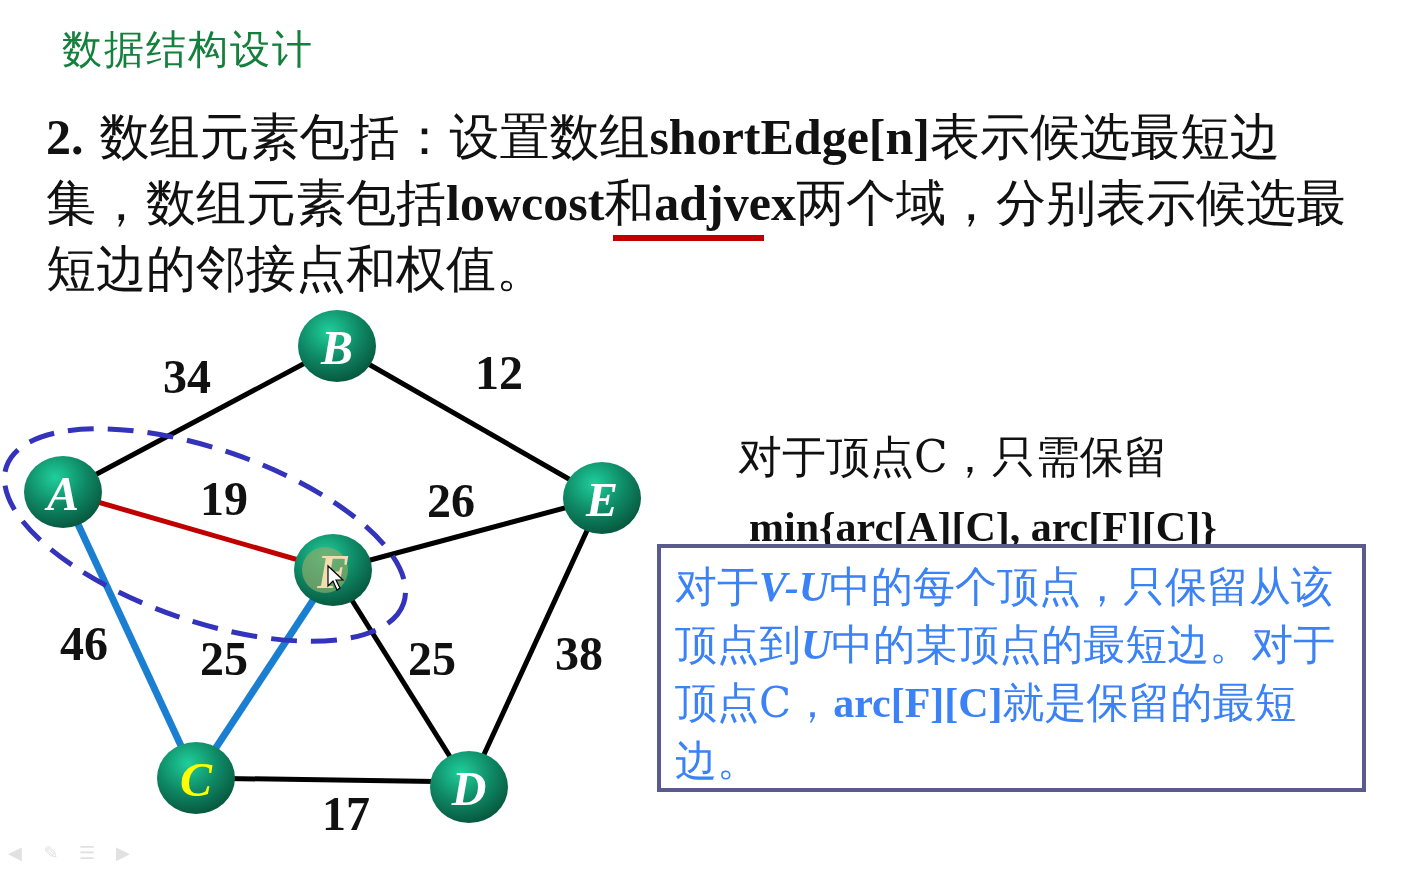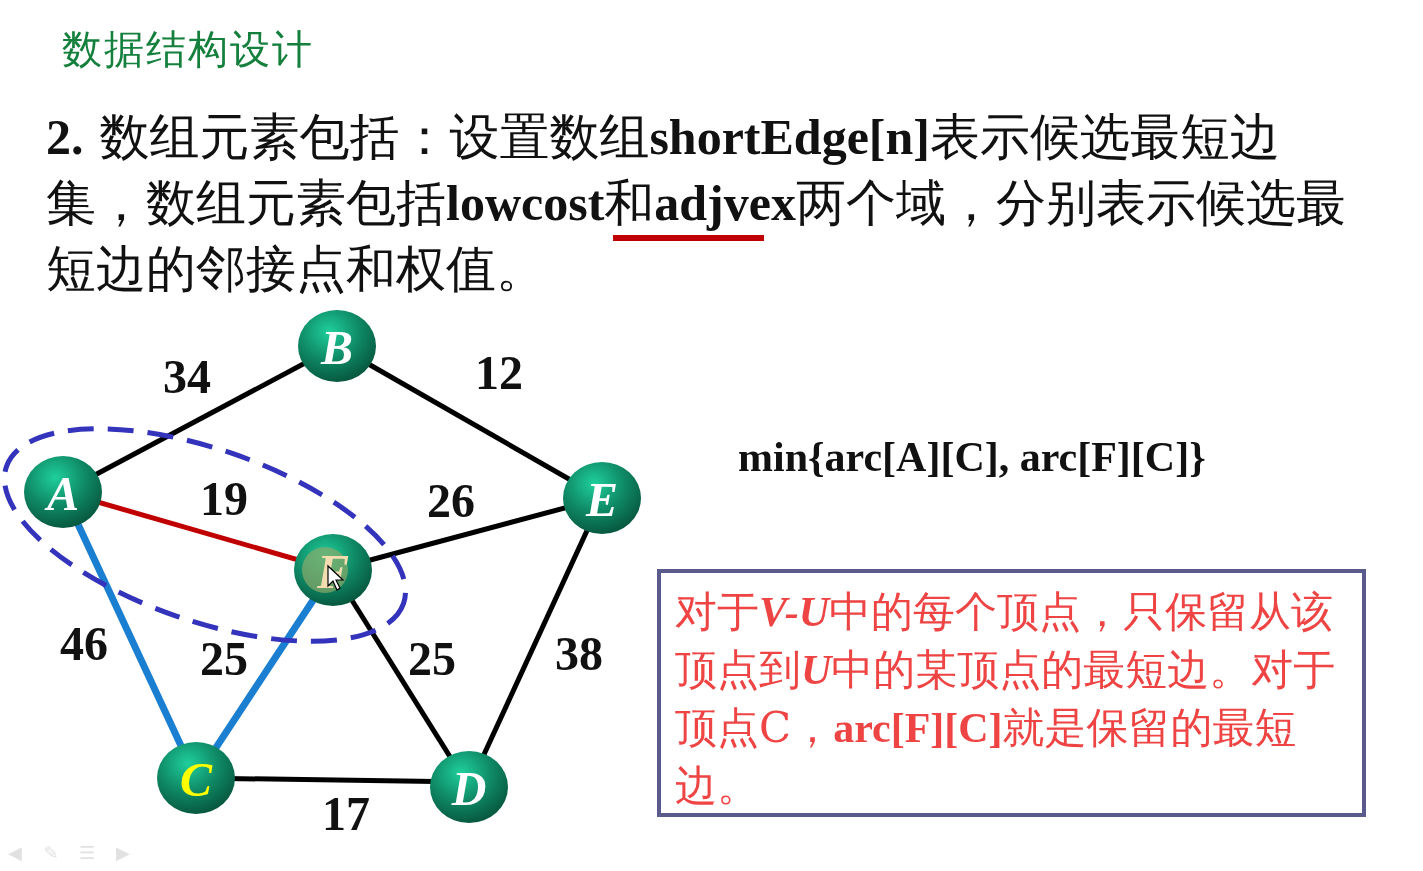--- a/index.html
+++ b/index.html
@@ -3,22 +3,22 @@
 <meta charset="utf-8">
 <style>
   html,body{margin:0;padding:0;background:#fff;}
   body{width:1423px;height:871px;position:relative;overflow:hidden;font-family:"DejaVu Serif","Liberation Serif",serif;}
   .title{position:absolute;left:62px;top:22px;font-size:40px;color:#15803d;font-family:Liberation Sans, sans-serif;letter-spacing:2px;}
   .para{position:absolute;left:46px;top:104px;width:1320px;font-size:50px;line-height:66px;color:#111;font-family:"DejaVu Serif","Liberation Serif",serif;}
   .para b{font-family:"Liberation Serif",serif;font-weight:bold;}
   .ul-red{position:absolute;left:613px;top:235px;width:151px;height:6px;background:#c00000;}
   svg.graph{position:absolute;left:0;top:300px;}
   .note1{position:absolute;left:738px;top:422px;font-size:44px;line-height:70px;color:#111;font-family:"DejaVu Serif","Liberation Serif",serif;}
-  .note1 .eq{font-family:"Liberation Serif",serif;font-weight:bold;font-size:42px;}
-  .box{position:absolute;left:657px;top:569px;width:709px;height:248px;border:4px solid #5a5a8c;box-sizing:border-box;padding:10px 14px;font-size:42px;line-height:57px;color:#ef4444;font-family:"DejaVu Serif","Liberation Serif",serif;}
+  .note1 .eq{font-family:"Liberation Serif",serif;font-weight:bold;font-size:42px;margin-left:11px;}
+  .box{position:absolute;left:657px;top:544px;width:709px;height:248px;border:4px solid #5a5a8c;box-sizing:border-box;padding:10px 14px;font-size:42px;line-height:57px;color:#3b82f6;font-family:"DejaVu Serif","Liberation Serif",serif;}
   .box i{font-family:"Liberation Serif",serif;font-weight:bold;font-style:italic;}
   .box b{font-family:"Liberation Serif",serif;font-weight:bold;}
   .navbar{position:absolute;left:4px;top:842px;display:flex;gap:14px;opacity:0.35;}
   .navbar span{font-size:18px;color:#aaa;width:22px;text-align:center;}
 </style>
 </head>
 <body>
 
 <div class="title">数据结构设计</div>
 
@@ -73,20 +73,21 @@
     <ellipse cx="196" cy="478" rx="39" ry="36" fill="url(#ng)"></ellipse>
     <text x="196" y="496" fill="#ffff00">C</text>
     <ellipse cx="469" cy="487" rx="39" ry="36" fill="url(#ng)"></ellipse>
     <text x="469" y="505" fill="#fff">D</text>
   </g>
 
   <path d="M328 266 L328 286 L333 281 L337 290 L340 288 L336 280 L343 280 Z" fill="#fff" stroke="#000" stroke-width="1.2"></path>
 </svg>
 
 <div class="note1">
+  <div>对于顶点C，只需保留</div>
   <div class="eq">min{arc[A][C], arc[F][C]}</div>
 </div>
 
 <div class="box">
   <span>对于</span><i>V-U</i><span>中的每个顶点，只保留从该顶点到</span><i>U</i><span>中的某顶点的最短边。对于顶点C，</span><b>arc[F][C]</b><span>就是保留的最短边。</span>
 </div>
 
 <div class="navbar">
   <span>◀</span>
   <span>✎</span>

